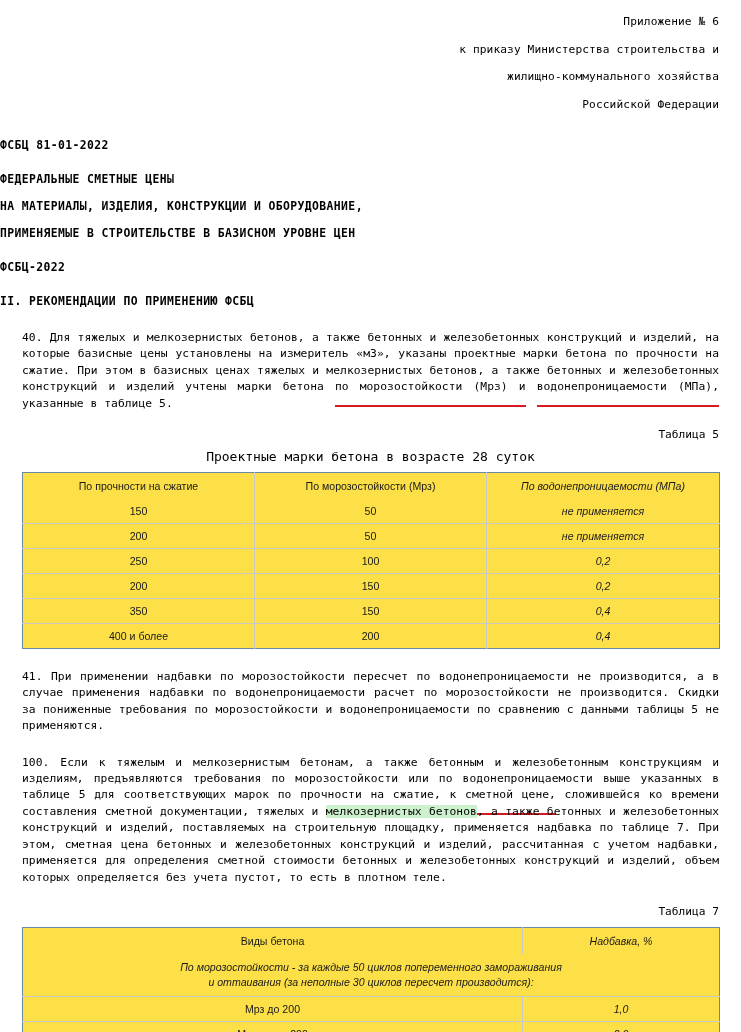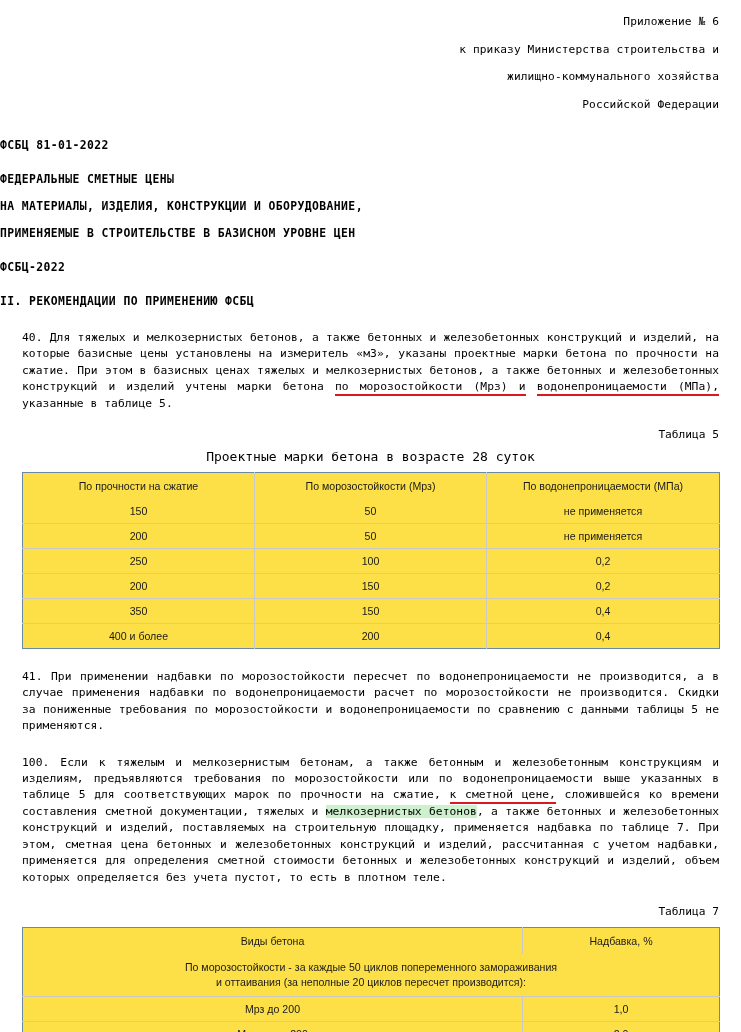--- a/index.html
+++ b/index.html
@@ -61,21 +61,21 @@
     text-align: justify;
     text-justify: inter-word;
     letter-spacing: 0.05px;
     position: relative;
   }
   .para.first { margin-top: 22px; }
 
   
   .u-red {
     border-bottom: 2.5px solid #d71921;
-    padding-bottom: 1px;
+    padding-bottom: 12px;
   }
   
   .hl-green {
     background: #cdf0cd;
   }
 
   
   .tbl-num {
     margin: 0 22px;
     text-align: right;
@@ -111,21 +111,21 @@
     color: #1a1a1a;
     background: #fde047;
     line-height: 14px;
   }
   .dtable thead td, .dtable thead th {
     padding: 6px 4px;
   }
   .dtable tr:first-child td { border-top: none; }
   .dtable tr:last-child td { border-bottom: none; }
   .dtable td:first-child { border-left: none; }
-  .dtable td:last-child { border-right: none; }
+  .dtable td:last-child { border-right: none; font-style: italic; }
 
   
   .t5 col.c1 { width: 232px; }
   .t5 col.c2 { width: 232px; }
   .t5 col.c3 { width: 233px; }
 
   
   .t7 col.c1 { width: 500px; }
   .t7 col.c2 { width: 197px; }
 
@@ -231,21 +231,21 @@
     <thead>
       <tr>
         <td>Виды бетона</td>
         <td>Надбавка, %</td>
       </tr>
     </thead>
     <tbody>
       <tr class="grp-row">
         <td colspan="2">
           <span>По морозостойкости - за каждые 50 циклов попеременного замораживания</span><br>
-          <span>и оттаивания (за неполные 20 циклов пересчет производится):</span>
+          <span>и оттаивания (за неполные 30 циклов пересчет производится):</span>
         </td>
       </tr>
       <tr>
         <td>Мрз до 200</td>
         <td>1,0</td>
       </tr>
       <tr>
         <td>Мрз выше 200</td>
         <td>2,0</td>
       </tr>

